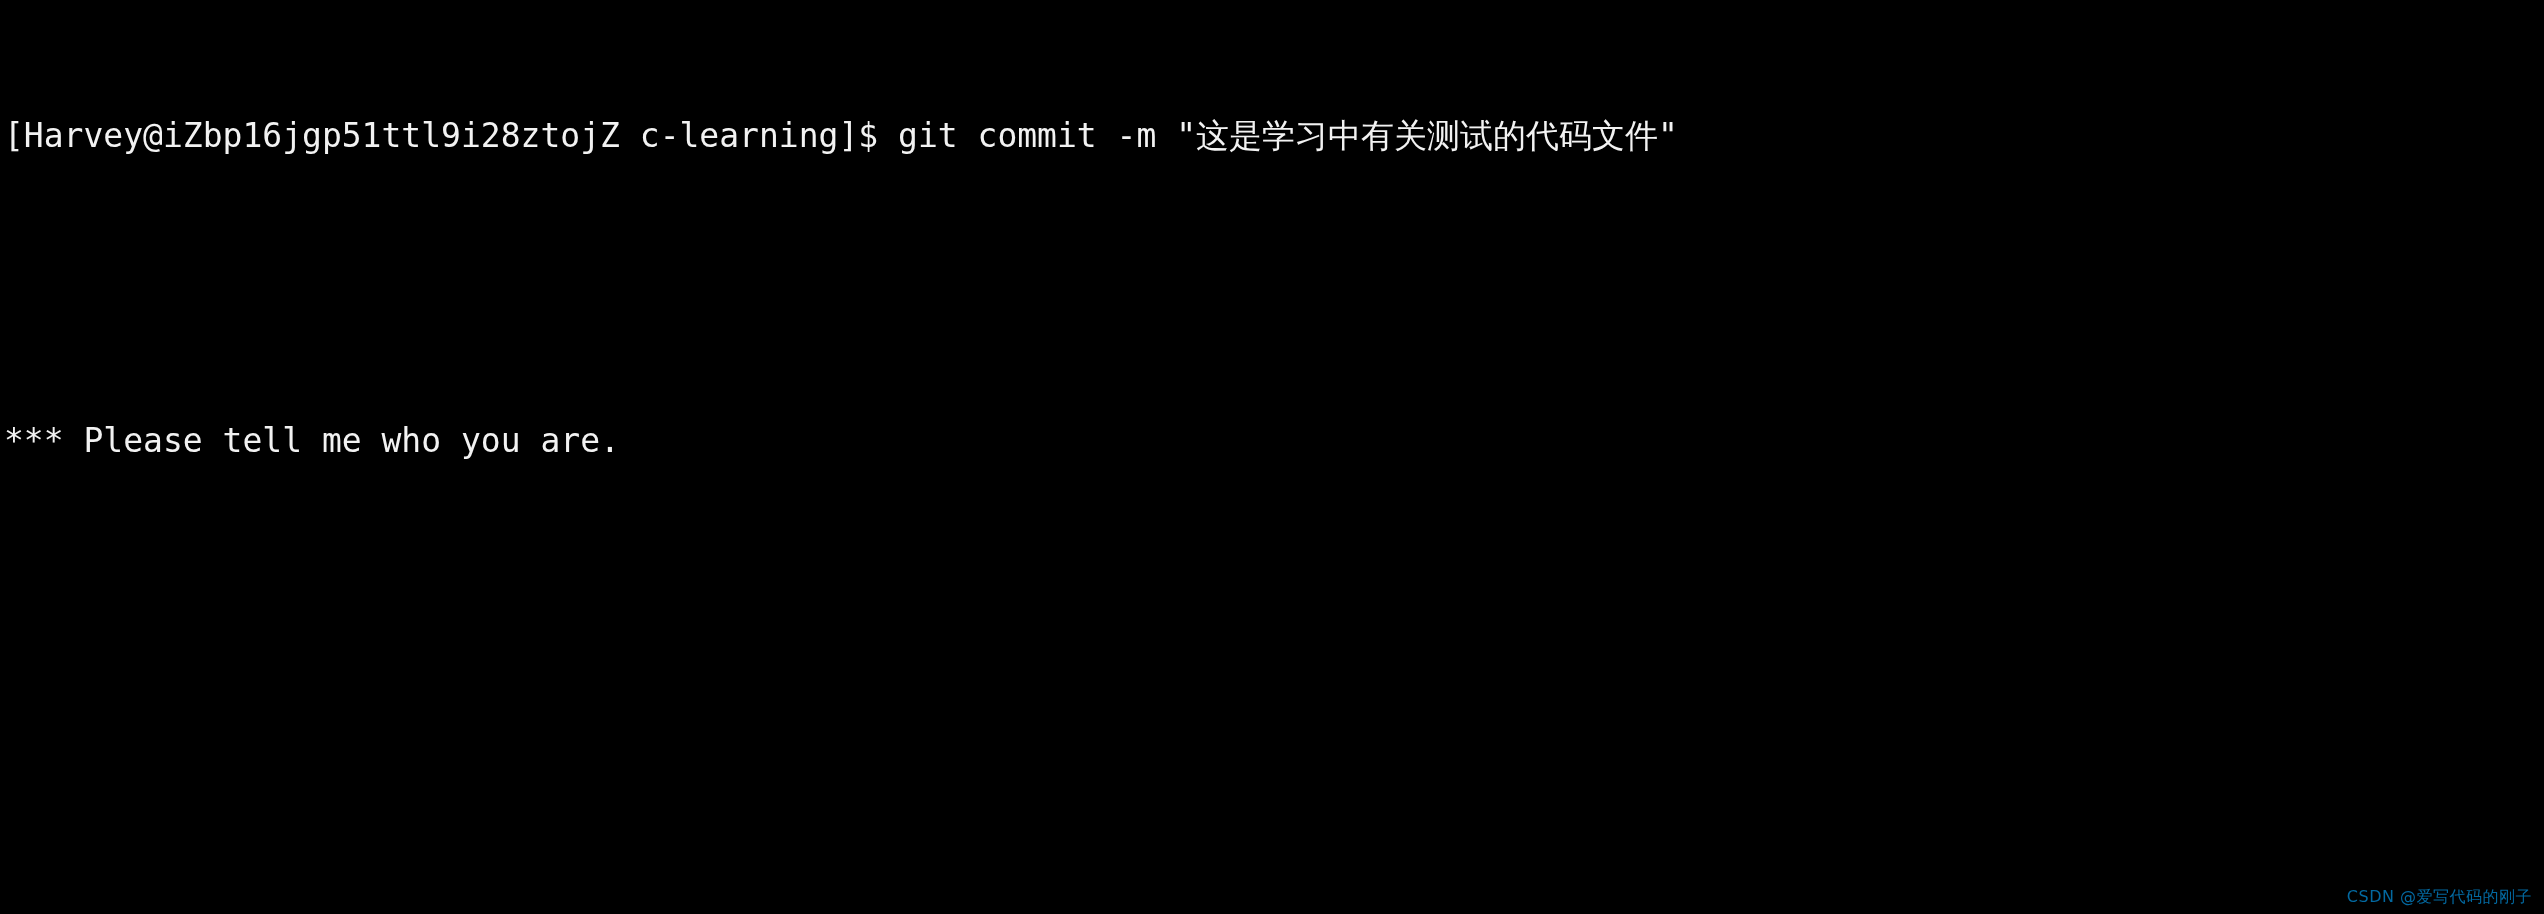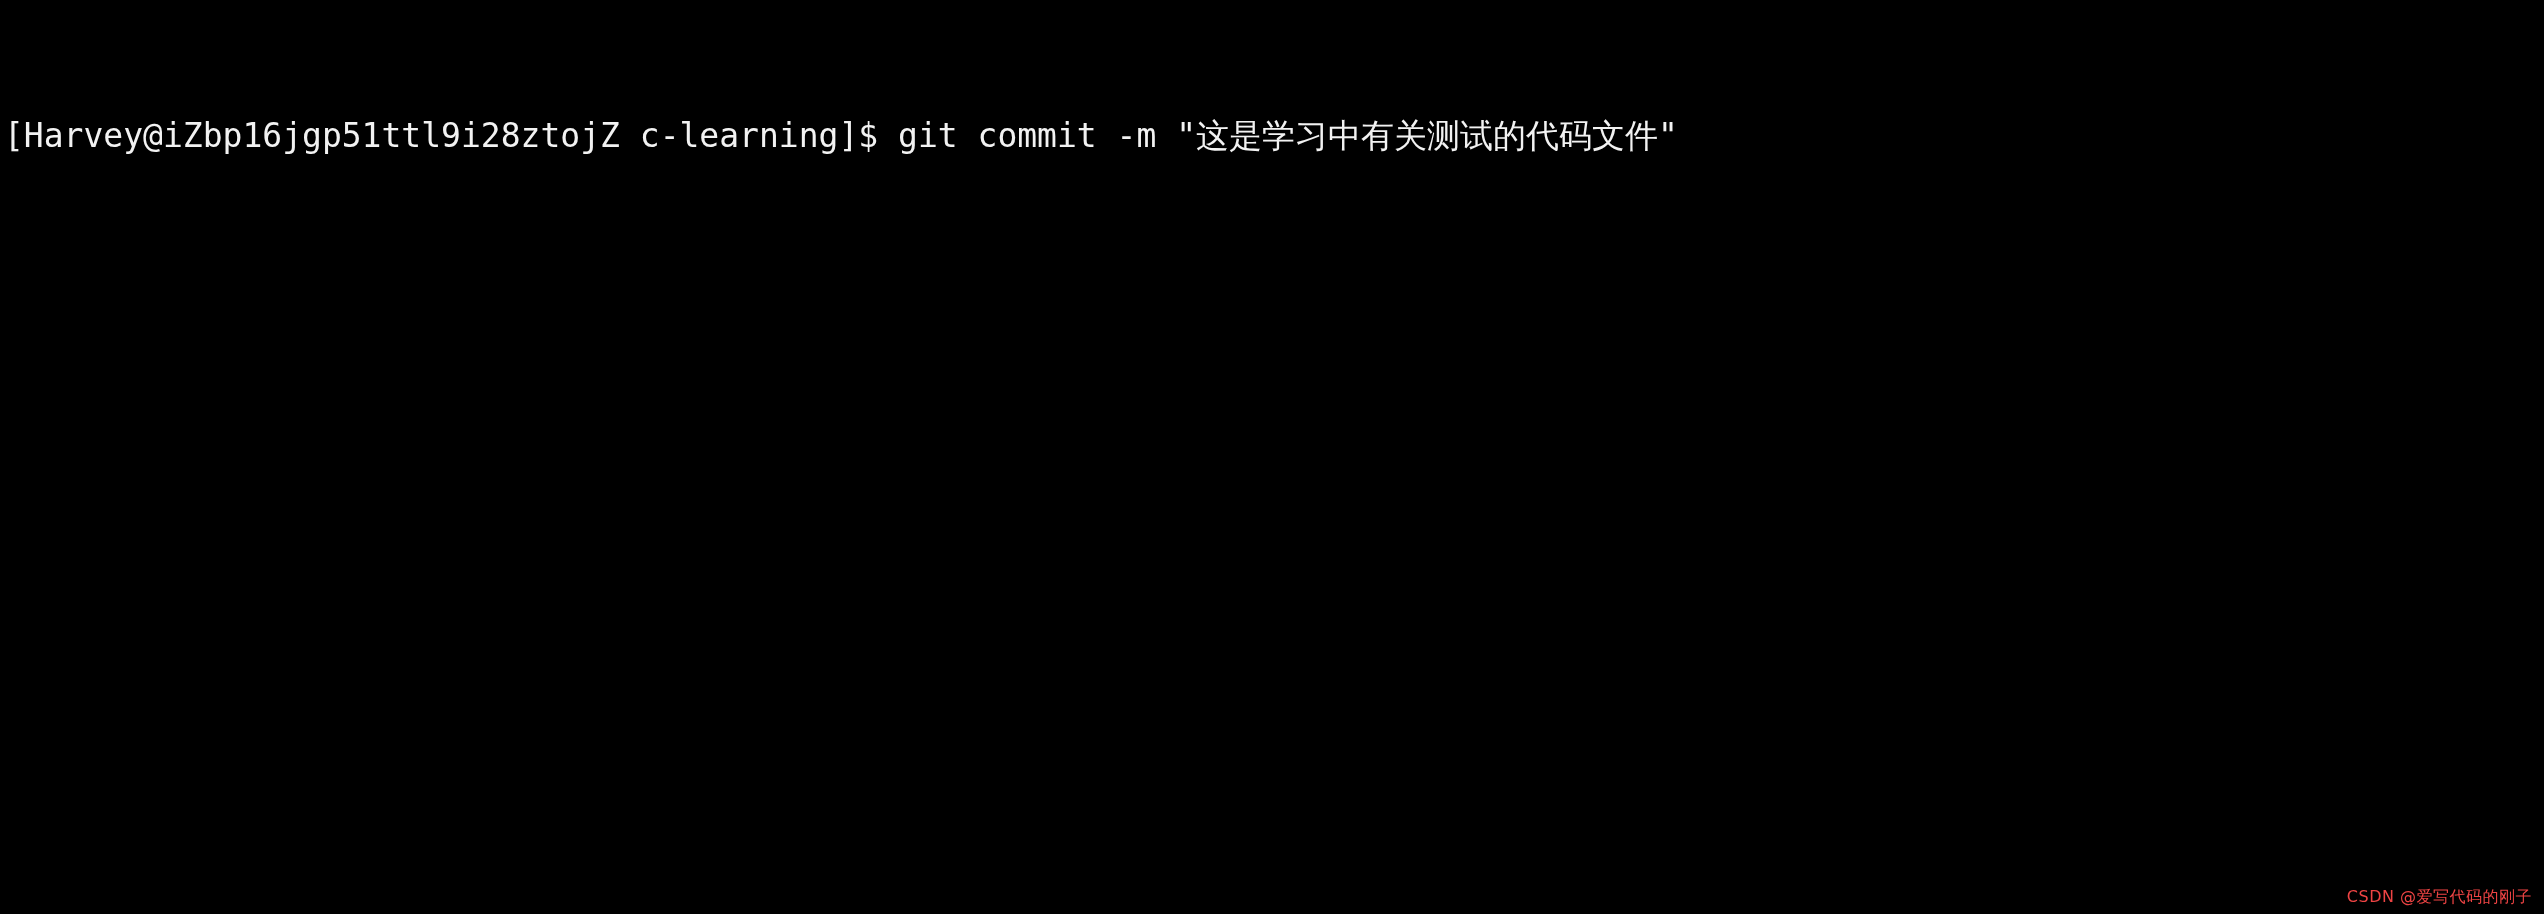--- a/index.html
+++ b/index.html
@@ -46,36 +46,37 @@
   .term-line.blank {
     color: transparent;
   }
 
   .watermark {
     position: absolute;
     right: 12px;
     bottom: 6px;
     font-family: "DejaVu Sans", "Liberation Sans", sans-serif;
     font-size: 16px;
-    color: #ef4444;
+    color: #0369a1;
     letter-spacing: 0.5px;
     white-space: pre;
   }
 </style>
 </head>
 <body>
 
 <div id="terminal">
 
   <div class="term-body">
 
     <span class="term-line">[Harvey@iZbp16jgp51ttl9i28ztojZ c-learning]$ git commit -m "这是学习中有关测试的代码文件"</span>
 
     <span class="term-line blank"></span>
 
+    <span class="term-line">*** Please tell me who you are.</span>
 
     <span class="term-line blank"></span>
 
 
     <span class="term-line blank"></span>
 
     
 
     
 

